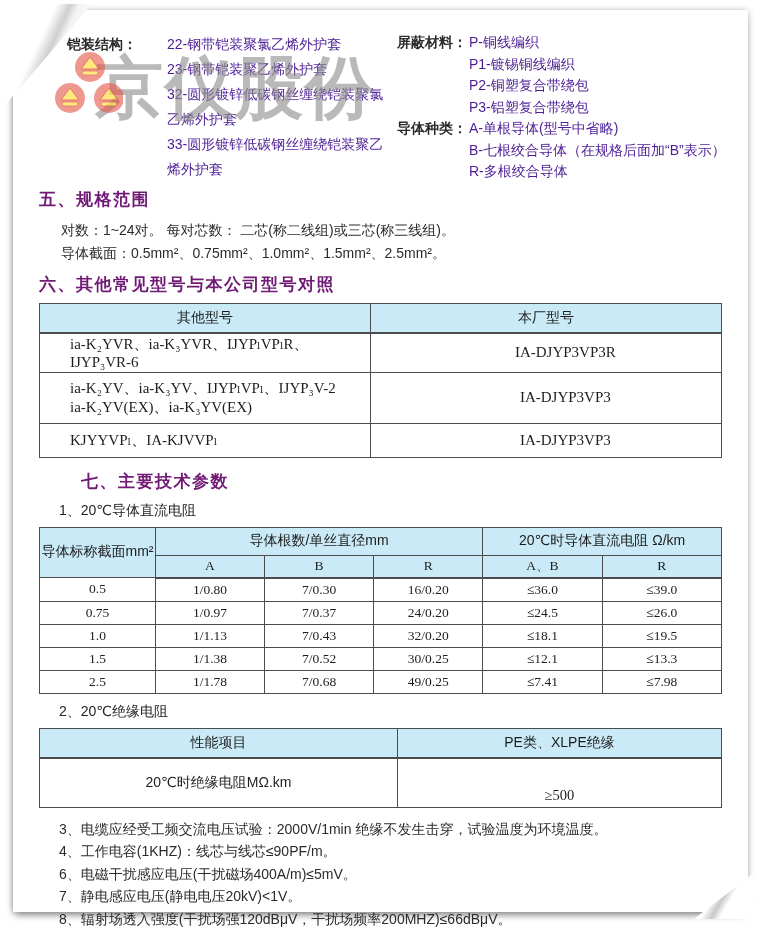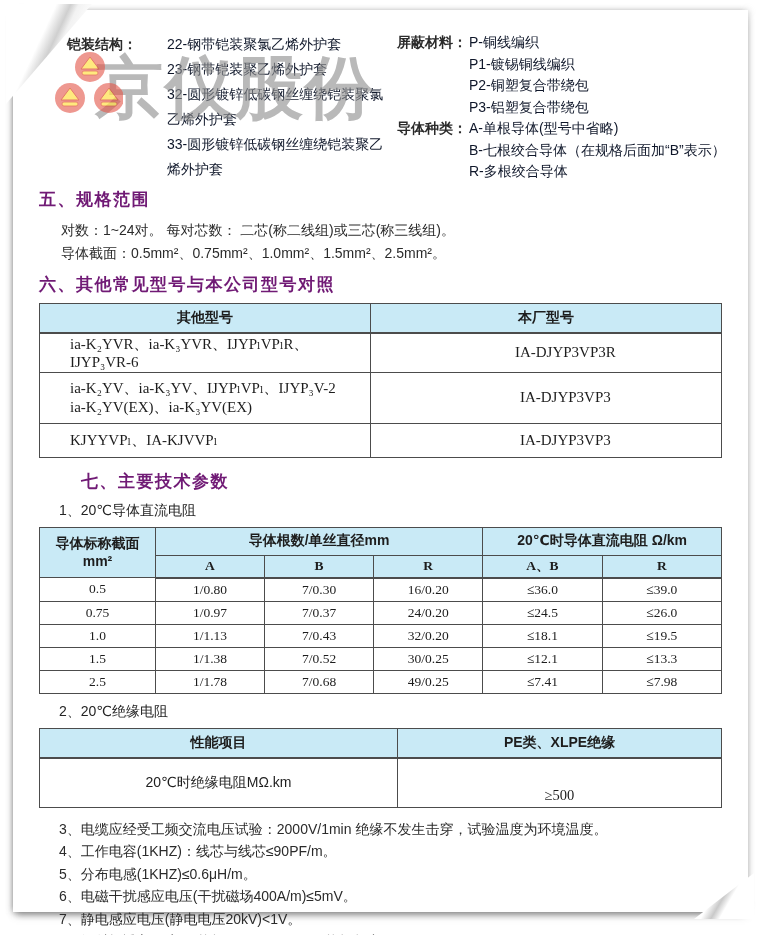--- a/index.html
+++ b/index.html
@@ -37,41 +37,41 @@
     position:absolute;left:82px;top:40px;width:270px;z-index:4;pointer-events:none;
     font-size:68px;font-weight:bold;color:#8f8f8f;opacity:.62;
     letter-spacing:2px;line-height:74px;white-space:nowrap;
     font-family:"Liberation Sans","DejaVu Sans",sans-serif;
   }
 
   
   .top-block{display:grid;grid-template-columns:358px auto;position:relative;z-index:2;}
   .key-row{display:flex;}
   .key-label{flex:0 0 72px;font-size:14px;font-weight:bold;color:#2b2b2b;}
-  .key-items{width:252px;font-size:14px;color:#0f172a;}
+  .key-items{width:252px;font-size:14px;color:#4c1d95;}
   .armor .key-label,.armor .key-items{line-height:25px;margin-left:28px;}
   .rightcol .key-label,.rightcol .key-items{line-height:21.5px;}
   .rightcol .key-items{width:300px;}
 
   
   .sec-title{
     font-size:17px;font-weight:bold;color:#701a75;
     letter-spacing:1.5px;line-height:22px;margin:0;
   }
   .h5{margin-top:6px;}
   .h6{margin-top:9px;}
   .h7{margin-top:13px;margin-left:42px;}
   .spec-para{margin:8px 0 0 22px;font-size:14px;line-height:23px;color:#2b2b2b;}
   .sub-head{margin:9px 0 0 20px;font-size:14px;color:#242424;}
 
   
   table{border-collapse:collapse;width:683px;margin-top:7px;table-layout:fixed;}
   th,td{border:1px solid #4c4c4c;}
   thead th{
-    background:#c9eaf6;font-size:14px;font-weight:bold;color:#1d1d1d;
+    background:#c9eaf6;font-size:14px;font-weight:normal;color:#1d1d1d;
     text-align:center;
   }
   .t-models thead th{height:26px;border-bottom:2px solid #4c4c4c;}
   .t-models td{font-family:"Liberation Serif","DejaVu Serif",serif;font-size:15px;color:#1d1d1d;padding-left:40px;}
   .t-models .c-other{text-align:left;padding-left:30px;white-space:pre-line;}
   .t-models .c-ours{text-align:center;}
   .t-models .r1 td{height:31px;}
   .t-models .r2 td{height:48px;}
   .t-models .r3 td{height:31px;}
 
@@ -267,20 +267,19 @@
         <tr>
           <td>20℃时绝缘电阻MΩ.km</td>
           <td class="c-val">≥500</td>
         </tr>
       </tbody>
     </table>
 
     <div class="tech-items">
       <div class="tech-item">3、电缆应经受工频交流电压试验：2000V/1min 绝缘不发生击穿，试验温度为环境温度。</div>
       <div class="tech-item">4、工作电容(1KHZ)：线芯与线芯≤90PF/m。</div>
-      <div class="tech-item">5、分布电感(1KHZ)≤0.6μH/m。</div>
       <div class="tech-item">6、电磁干扰感应电压(干扰磁场400A/m)≤5mV。</div>
       <div class="tech-item">7、静电感应电压(静电电压20kV)&lt;1V。</div>
       <div class="tech-item">8、辐射场透入强度(干扰场强120dBμV，干扰场频率200MHZ)≤66dBμV。</div>
     </div>
 
   </div>
 </div>
 
 </body></html>

